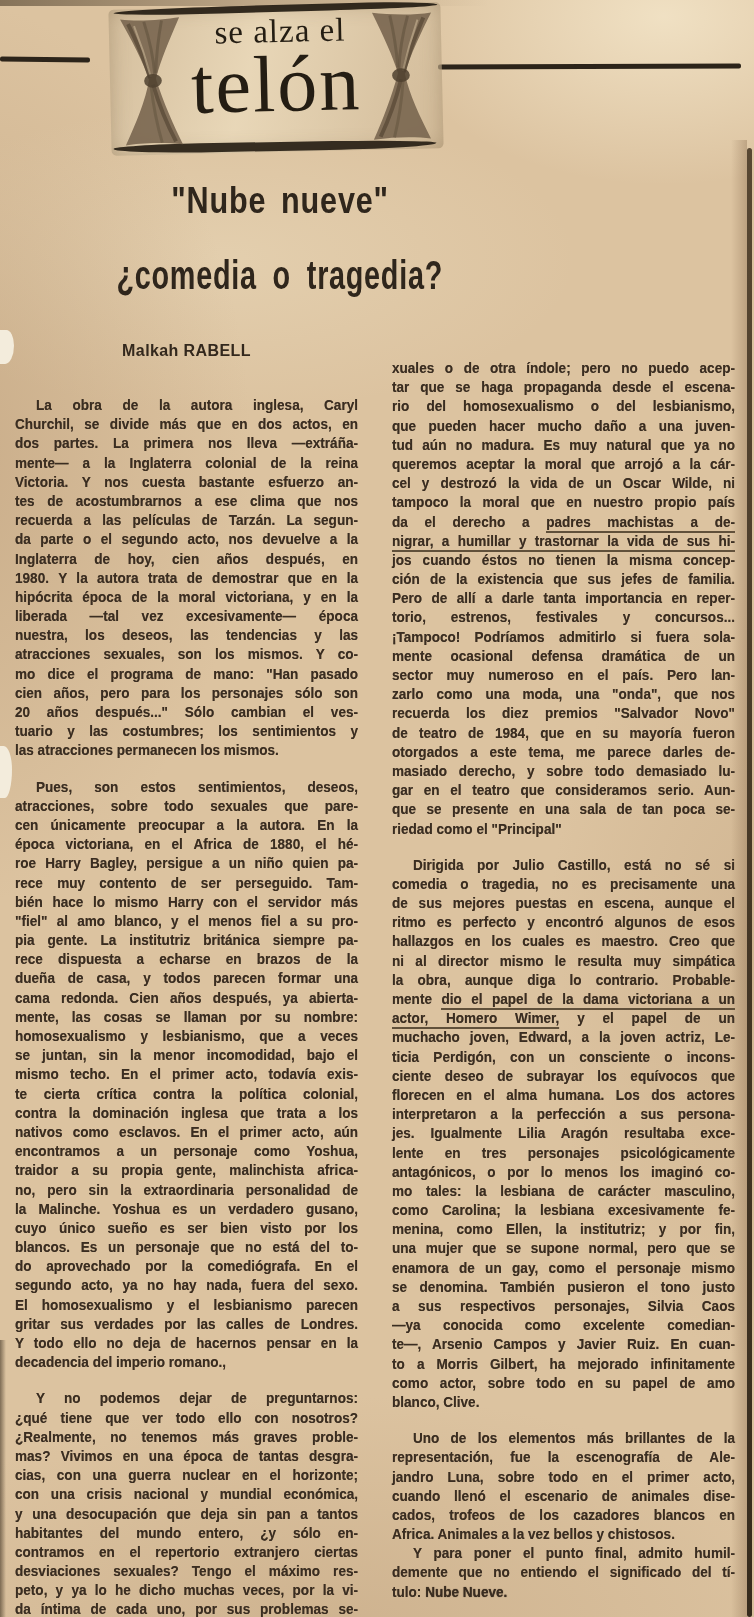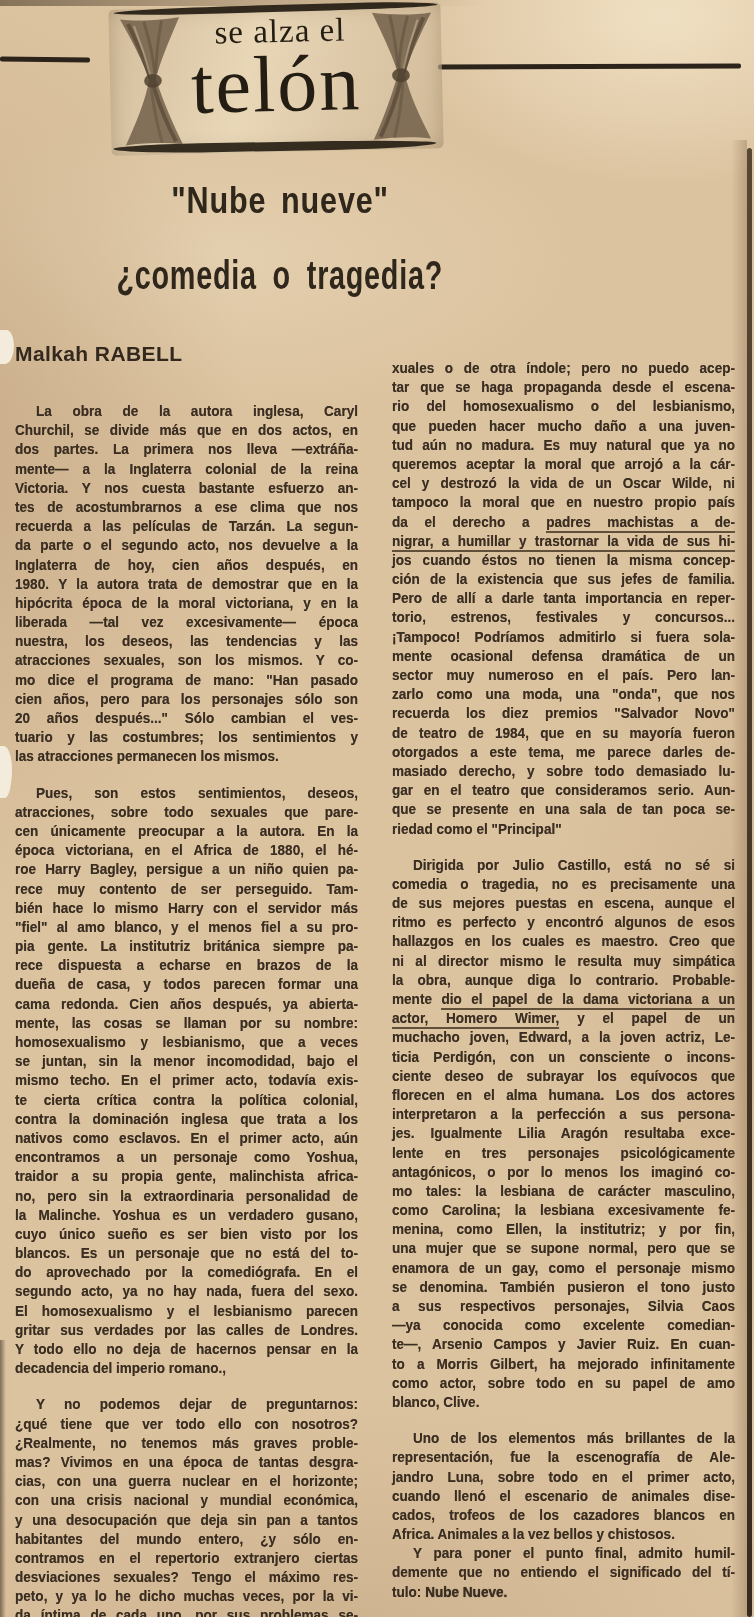--- a/index.html
+++ b/index.html
@@ -38,21 +38,21 @@
   .headline{position:absolute;left:0;width:560px;text-align:center;font-weight:bold;color:#2f261c;}
   .headline>span{display:inline-block;white-space:nowrap;}
   .h1{top:180px;font-size:36px;}
   .h1>span{transform:scaleX(.85);letter-spacing:1px;word-spacing:6px;}
   .h2{top:253px;font-size:40px;}
   .h2>span{transform:scaleX(.72);letter-spacing:1px;word-spacing:10px;}
   
   .col{position:absolute;width:343px;color:#3a2d21;}
   .col-left{left:15px;top:342px;}
   .col-right{left:392px;top:358px;}
-  .byline{text-align:left;font-weight:bold;font-size:21px;letter-spacing:.4px;color:#33281d;margin-bottom:35px;}
+  .byline{text-align:center;font-weight:bold;font-size:16px;letter-spacing:.4px;color:#33281d;margin-bottom:35px;}
   .para + .para{margin-top:17px;}
   .para.nogap{margin-top:0;}
   .line{
     white-space:nowrap;width:392px;height:19.2px;line-height:19.2px;
     transform:scaleX(.875);transform-origin:0 50%;
     font-size:15.5px;font-weight:bold;
     text-align:justify;text-align-last:justify;
     text-shadow:0 0 .4px rgba(58,45,33,.55);
   }
   .line.indent{padding-left:24px;width:368px;}

